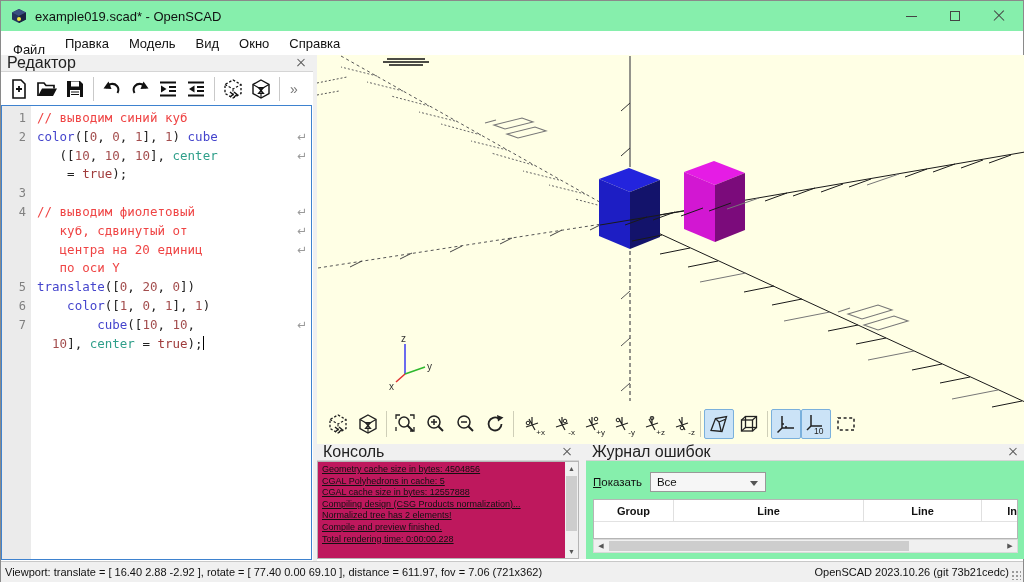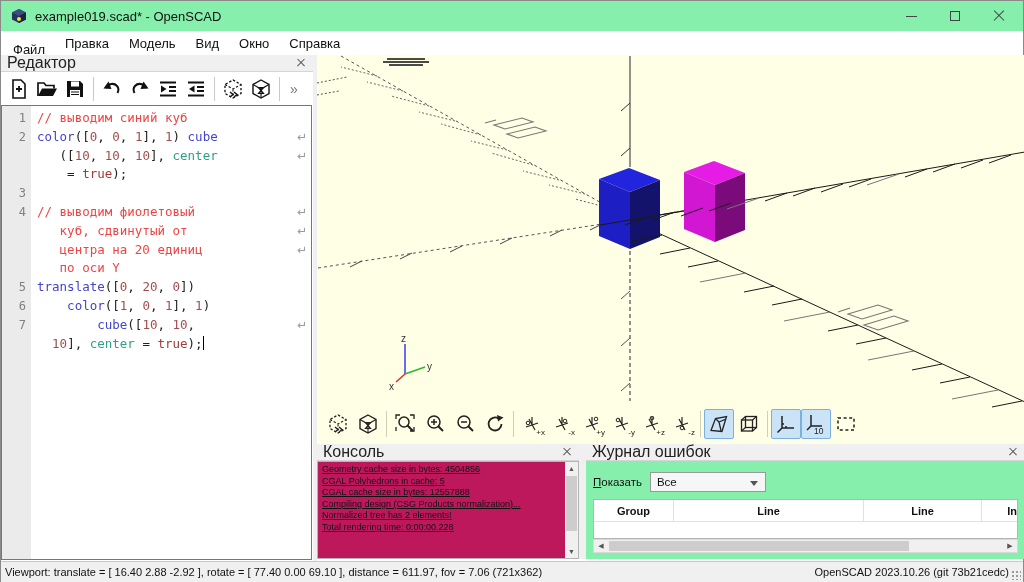--- a/index.html
+++ b/index.html
@@ -464,20 +464,21 @@
     <div class="dock-header">
       <span class="dock-title">Консоль</span>
       <span class="dock-close"></span>
     </div>
     <div class="console-body">
       <div class="console-line">Geometry cache size in bytes: 4504856</div>
       <div class="console-line">CGAL Polyhedrons in cache: 5</div>
       <div class="console-line">CGAL cache size in bytes: 12557888</div>
       <div class="console-line">Compiling design (CSG Products normalization)...</div>
       <div class="console-line">Normalized tree has 2 elements!</div>
+      <div class="console-line">Compile and preview finished.</div>
       <div class="console-line">Total rendering time: 0:00:00.228</div>
     </div>
     <div class="vscroll">
       <div class="arr">▲</div>
       <div class="thumb"></div>
       <div class="arr dn">▼</div>
     </div>
   </div>
 
   <div class="h-splitter2"></div>

